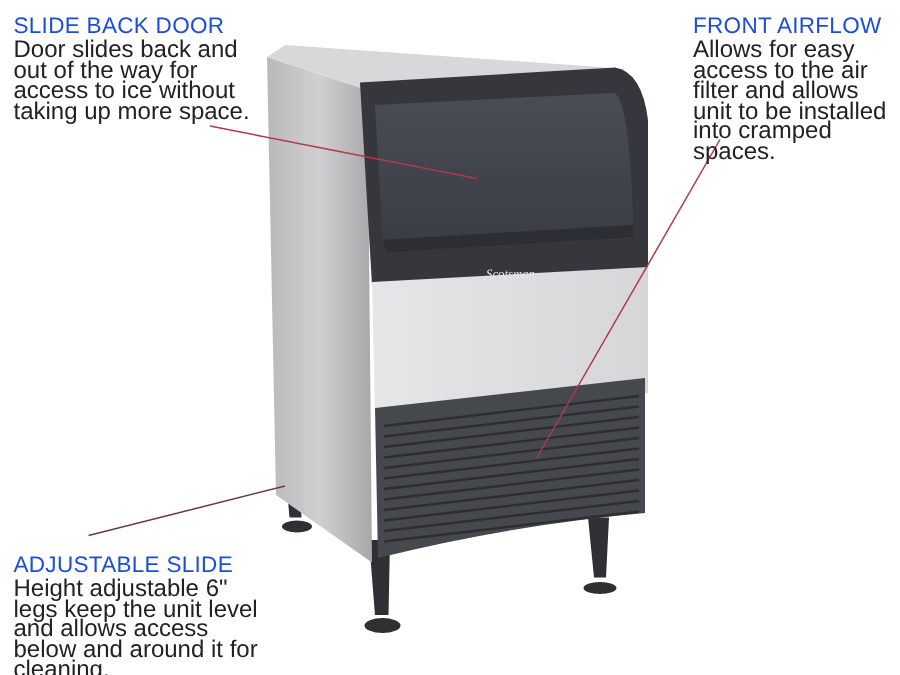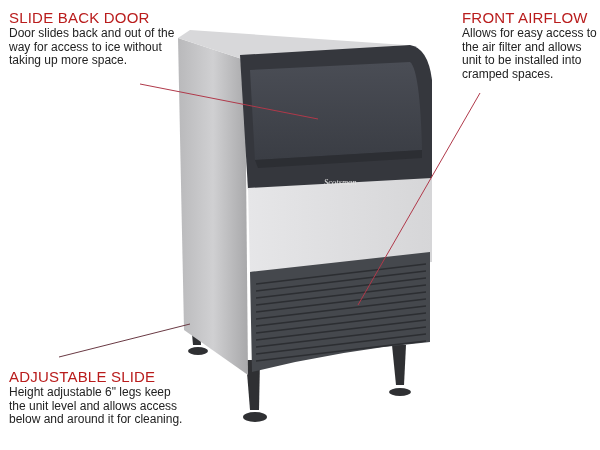--- a/index.html
+++ b/index.html
@@ -1,19 +1,19 @@
 <!DOCTYPE html>
 <html><head>
 <meta charset="utf-8">
 <style>
   html,body{margin:0;padding:0;background:#ffffff;}
   body{width:600px;height:450px;position:relative;overflow:hidden;font-family:"Liberation Sans",sans-serif;color:#1a1a1a;}
   .callout{position:absolute;}
-  .callout h2{margin:0;font-weight:400;font-size:15px;letter-spacing:0.2px;color:#b91c1c;line-height:17px;}
-  .callout p{margin:1px 0 0 0;font-size:12px;line-height:13.6px;color:#222;}
+  .callout h2{margin:0;font-weight:400;font-size:15px;letter-spacing:0.2px;color:#1d4ed8;line-height:17px;}
+  .callout p{margin:1px 0 0 0;font-size:16px;line-height:13.6px;color:#222;}
   #c1{left:9px;top:9px;width:175px;}
   #c2{left:462px;top:9px;width:140px;}
   #c3{left:9px;top:368px;width:175px;}
   svg.art{position:absolute;left:0;top:0;}
 </style>
 </head>
 <body>
 
 <svg class="art" width="600" height="450" viewBox="0 0 600 450">
   <defs>

